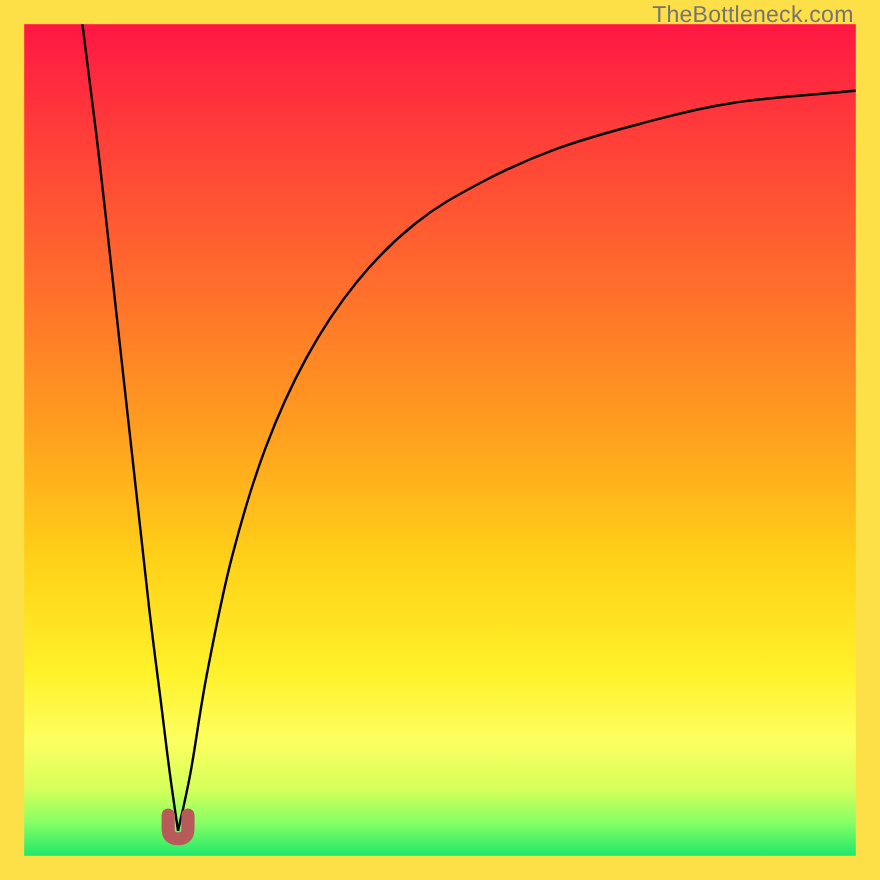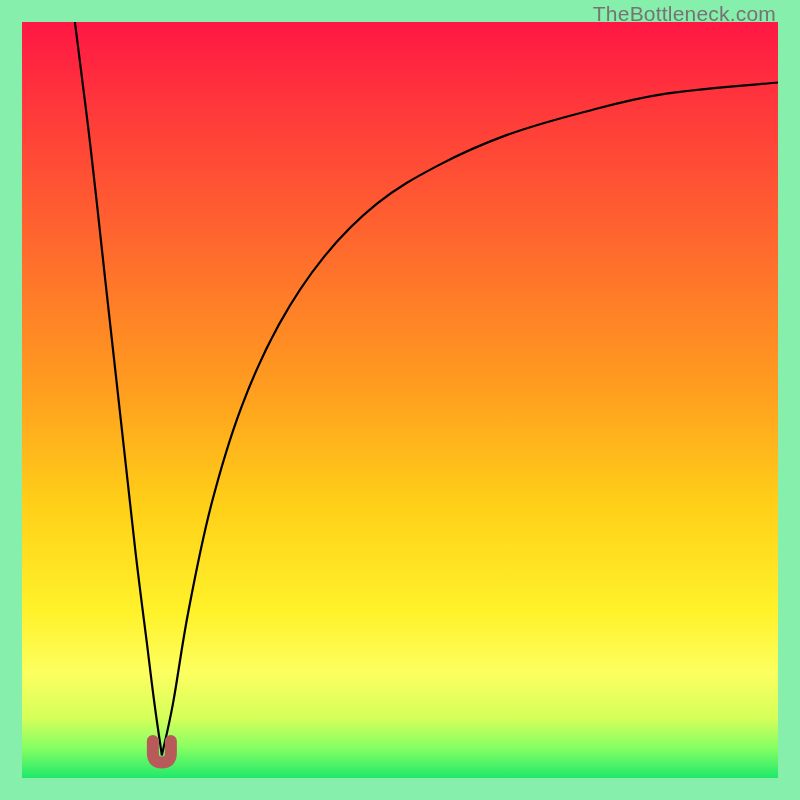--- a/index.html
+++ b/index.html
@@ -7,21 +7,21 @@
     padding: 0;
     width: 800px;
     height: 800px;
     overflow: hidden;
     font-family: Arial, Helvetica, sans-serif;
   }
   .outer-frame {
     position: relative;
     width: 800px;
     height: 800px;
-    background: #86efac;
+    background: #fde047;
     box-sizing: border-box;
   }
   .plot-area {
     position: absolute;
     left: 22px;
     top: 22px;
     width: 756px;
     height: 756px;
     
   }

